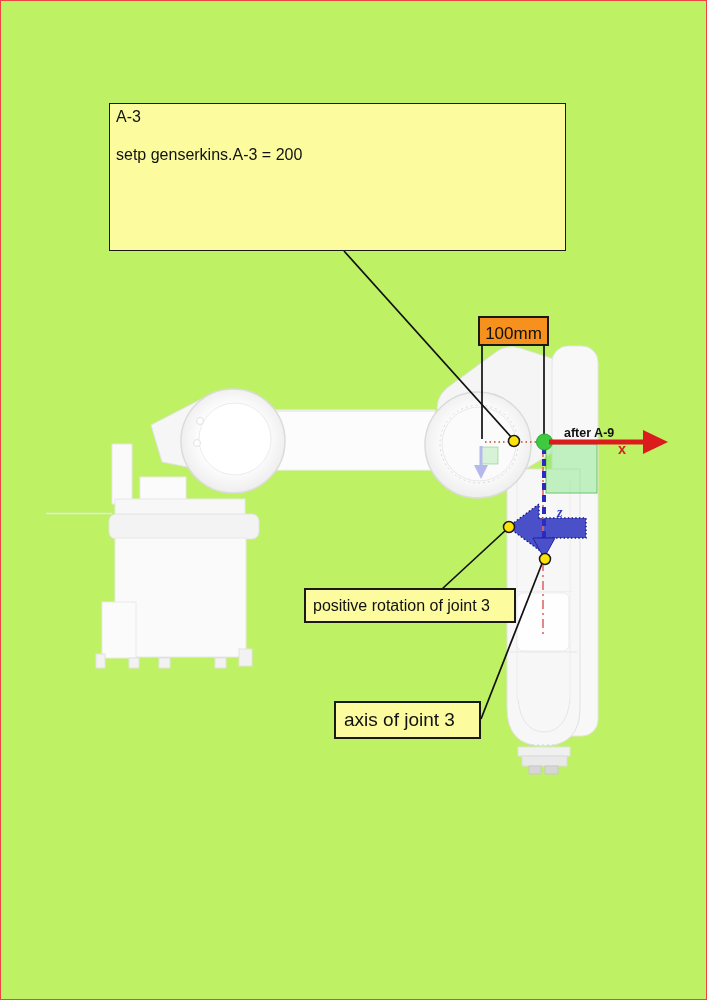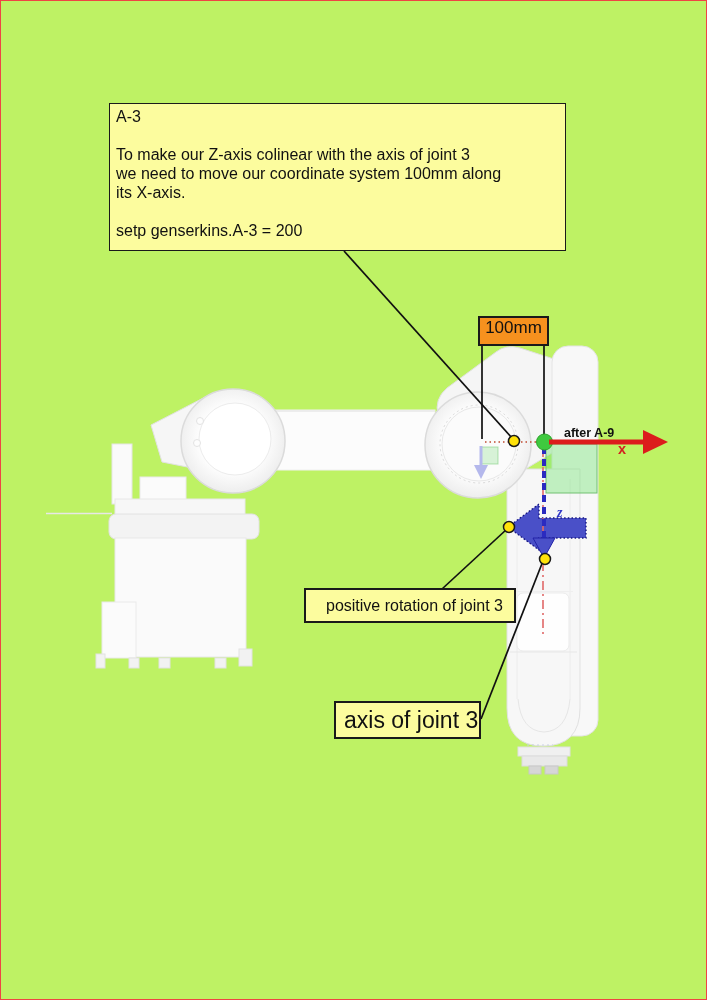--- a/index.html
+++ b/index.html
@@ -9,27 +9,27 @@
 
   
   .abs{position:absolute;box-sizing:border-box;}
   .note-box{left:108px;top:102px;width:457px;height:148px;background:#fcfc9e;
             border:1.5px solid #1a1a1a;z-index:20;padding:3px 4px 0 6px;
             font-size:16px;line-height:19px;color:#111;}
   .note-body{margin-top:19px;}
   .note-command{margin-top:19px;}
 
   .measure-box{left:477px;top:315px;width:71px;height:30px;background:#f6911e;
-               border:2px solid #1a1a1a;z-index:20;display:flex;align-items:flex-start;
+               border:2px solid #1a1a1a;z-index:20;display:flex;align-items:flex-end;
                justify-content:center;font-size:17px;color:#111;}
 
   .callout{background:#fcfc9e;border:2px solid #1a1a1a;z-index:20;color:#111;
            display:flex;align-items:center;}
-  .callout-rotation{left:303px;top:587px;width:212px;height:35px;font-size:16px;padding-left:20px;}
-  .callout-axis{left:333px;top:700px;width:147px;height:38px;font-size:23px;padding-left:8px;}
+  .callout-rotation{left:303px;top:587px;width:212px;height:35px;font-size:16px;padding-left:7px;}
+  .callout-axis{left:333px;top:700px;width:147px;height:38px;font-size:19px;padding-left:8px;}
 
   .lbl-after{left:563px;top:425px;font-size:12.5px;font-weight:bold;color:#111;z-index:15;}
   .lbl-x{left:617px;top:440px;font-size:14.5px;font-weight:bold;color:#d32020;z-index:15;}
   .lbl-z{left:556px;top:504px;font-size:14px;font-weight:bold;font-style:italic;
          font-family:"Liberation Serif",serif;color:#3238c8;z-index:15;}
 </style>
 </head>
 <body>
 
 <div class="canvas">
@@ -107,25 +107,20 @@
       <path d="M642,429 L667,441 L642,453 Z" fill="#dc1c1c"></path>
 
       <circle cx="513" cy="440" r="5.5" fill="#ffe20a" stroke="#1a1a1a" stroke-width="1.5"></circle>
       <circle cx="508" cy="526" r="5.5" fill="#ffe20a" stroke="#1a1a1a" stroke-width="1.5"></circle>
       <circle cx="544" cy="558" r="5.5" fill="#ffe20a" stroke="#1a1a1a" stroke-width="1.5"></circle>
     </g>
   </svg>
 
   <div class="abs note-box">
     <div>A-3</div>
-    <div class="note-body">
-      <div>To make our Z-axis colinear with the axis of joint 3</div>
-      <div>we need to move our coordinate system 100mm along</div>
-      <div>its X-axis.</div>
-    </div>
     <div class="note-command">setp genserkins.A-3 = 200</div>
   </div>
 
   <div class="abs measure-box">
     <span>100mm</span>
   </div>
 
   <span class="abs lbl-after">after A-9</span>
   <span class="abs lbl-x">x</span>
   <span class="abs lbl-z">z</span>

